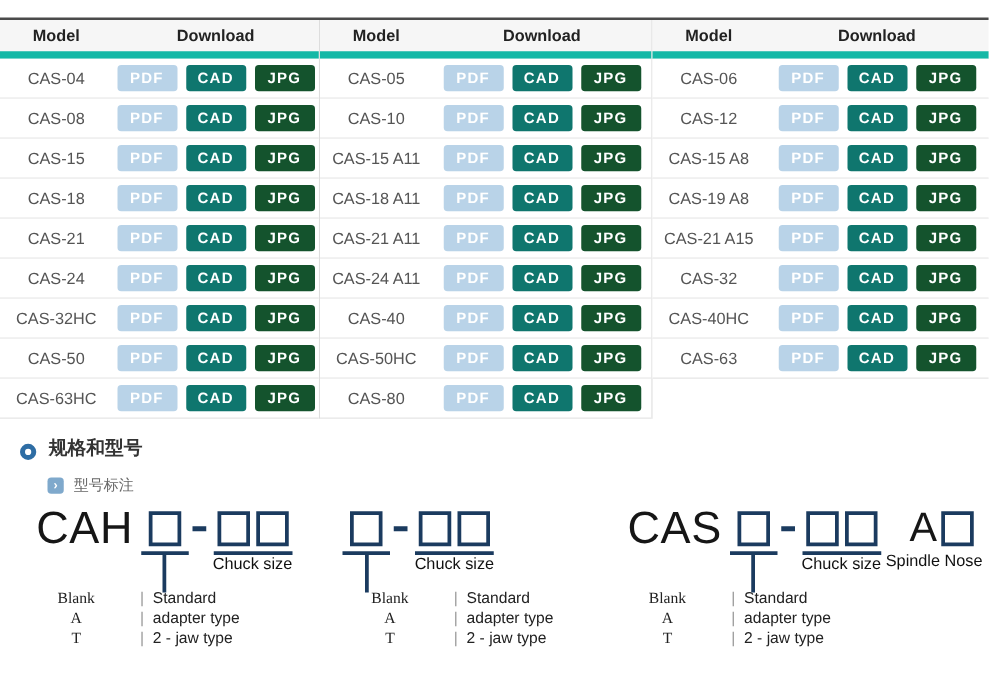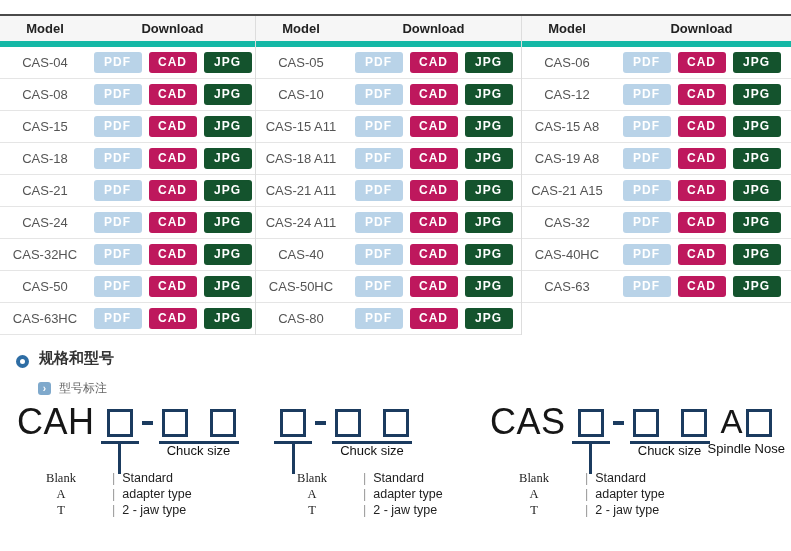--- a/index.html
+++ b/index.html
@@ -15,47 +15,47 @@
   .thead { display: flex; align-items: center; height: 31px; background: #f6f6f6; border-bottom: 6px solid #14b8a6; }
   .th-model { width: 90px; text-align: center; font-size: 13px; font-weight: bold; color: #222; }
   .th-download { flex: 1; text-align: center; font-size: 13px; font-weight: bold; color: #222; }
   .trow { display: flex; align-items: center; height: 32px; border-bottom: 1px solid #e5e5e5; background: #fff; }
   .td-model { width: 90px; text-align: center; font-size: 13px; color: #555; white-space: nowrap; }
   .td-download { flex: 1; display: flex; justify-content: center; gap: 7px; }
   .dl-btn { border: none; width: 48px; height: 21px; padding: 0; border-radius: 3px; color: #fff;
             font-family: inherit; font-size: 12px; font-weight: bold; letter-spacing: 1px;
             line-height: 21px; text-align: center; cursor: pointer; }
   .dl-pdf { background: #b9d3e8; }
-  .dl-cad { background: #be185d; }
+  .dl-cad { background: #0f766e; }
   .dl-jpg { background: #14532d; }
 
   
   .section-header { display: flex; align-items: flex-end; gap: 10px; margin: 16px 0 0 16px; height: 17px; }
   .bullet { width: 13px; height: 13px; border: 4px solid #2e6da4; border-radius: 50%; background: #fff; flex: 0 0 auto; }
   .section-title { font-size: 15px; font-weight: bold; color: #333; }
   .subsection { display: flex; align-items: center; gap: 8px; margin: 13px 0 0 38px; height: 14px; }
   .subicon { width: 13px; height: 13px; background: #7fa9cc; border-radius: 3px; color: #fff;
              font-size: 10px; font-weight: bold; line-height: 13px; text-align: center; flex: 0 0 auto; }
   .subtitle { font-size: 12px; color: #666; }
 
   
   .diagrams { display: flex; gap: 15px; margin: 8px 0 0 17px; }
   .dgroup { position: relative; flex: 0 0 auto; }
   .dgroup:nth-child(1) { width: 236px; }
   .dgroup:nth-child(2) { width: 207px; }
   .dgroup:nth-child(3) { width: 305px; }
   .dformula { display: flex; align-items: flex-end; height: 34px; }
-  .dletters { font-size: 36px; line-height: 30px; color: #161616; letter-spacing: 0.5px; }
+  .dletters { font-size: 36px; line-height: 30px; color: #161616; letter-spacing: 0.5px; margin-left: 12px; }
   .dbox { display: inline-block; width: 26px; height: 28px; border: 3px solid #1b3b5f; background: #fff; }
   .dbox-single { position: relative; width: 26px; height: 28px; margin-left: 12px; flex: 0 0 auto; }
   .dbox-single .dbox { position: absolute; left: 0; top: 0; }
   .tail-h { position: absolute; left: -6px; right: -6px; bottom: -7px; height: 3px; background: #1b3b5f; }
   .tail-v { position: absolute; left: 50%; margin-left: -1.5px; bottom: -37px; width: 3px; height: 30px; background: #1b3b5f; }
   .ddash { width: 11px; height: 4px; background: #1b3b5f; margin: 0 9px 12px 9px; align-self: flex-end; flex: 0 0 auto; }
-  .dchuck { position: relative; display: flex; gap: 22px; flex: 0 0 auto; }
+  .dchuck { position: relative; display: flex; gap: 5px; flex: 0 0 auto; }
   .chuck-underline { position: absolute; left: -3px; right: -3px; bottom: -7px; height: 3px; background: #1b3b5f; }
   .chuck-label { position: absolute; top: 34px; left: 50%; transform: translateX(-50%);
                  font-size: 13px; color: #111; white-space: nowrap; }
   .dsuffix { position: relative; display: flex; align-items: flex-end; margin-left: 14px; flex: 0 0 auto; }
   .suffix-letter { font-size: 33px; margin-right: 3px; }
   .suffix-label { position: absolute; top: 34px; left: 50%; transform: translateX(-50%);
                   font-size: 13px; color: #111; white-space: nowrap; }
   .dtypes { margin-top: 33px; }
   .type-row { display: flex; font-size: 12.5px; line-height: 16px; color: #222; }
   .type-key { width: 88px; text-align: center; font-family: Liberation Serif, serif; }

